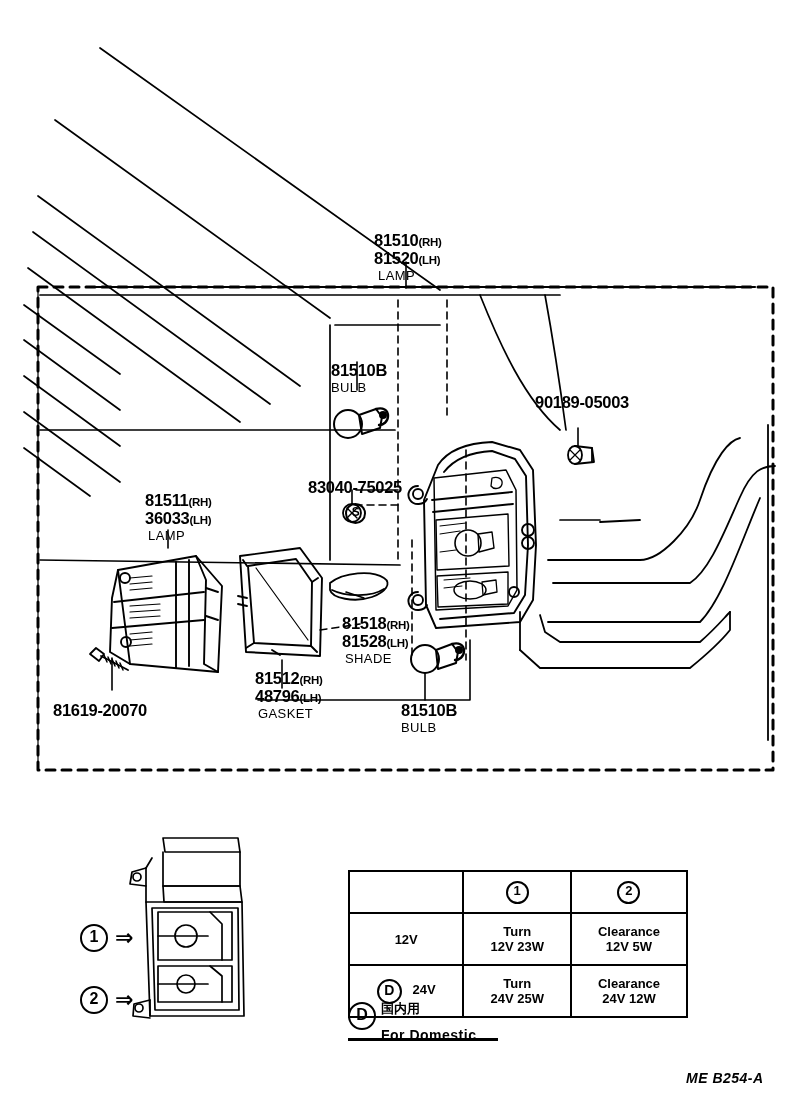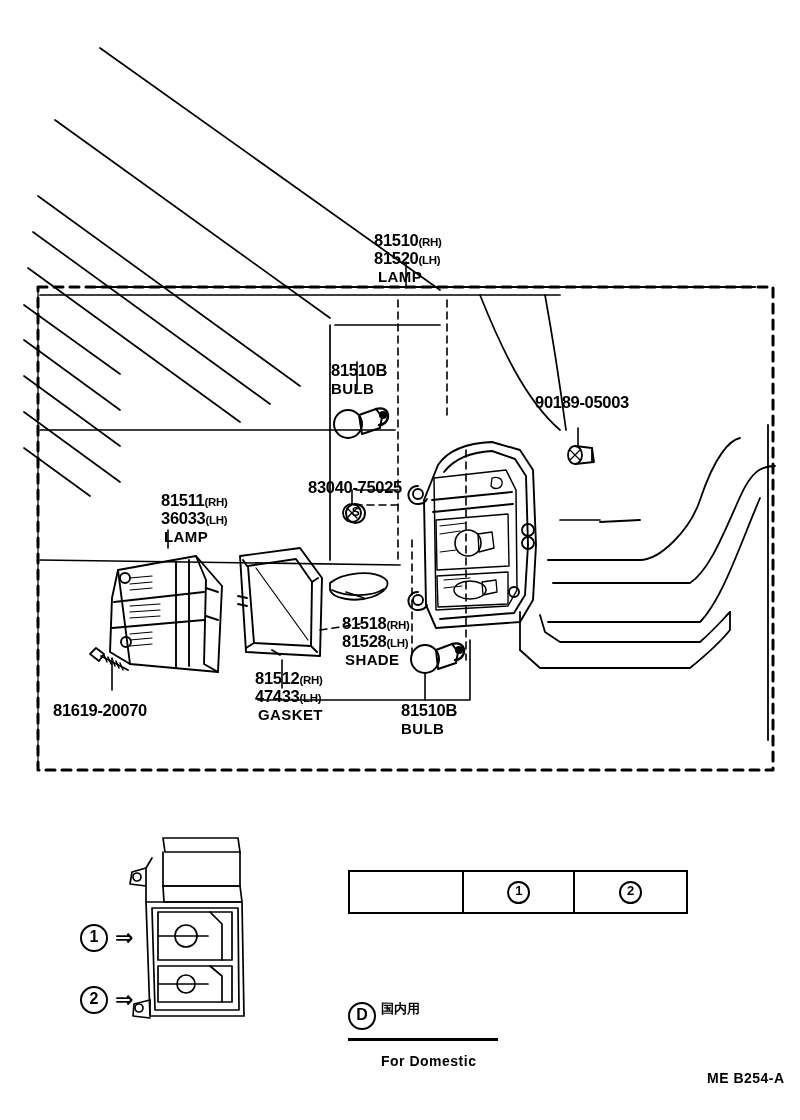--- a/index.html
+++ b/index.html
@@ -4,36 +4,36 @@
 <style>
   html,body{margin:0;padding:0;background:#ffffff;}
   body{width:800px;height:1120px;position:relative;overflow:hidden;
        font-family:"Liberation Sans","DejaVu Sans",sans-serif;color:#000;}
   #stage{position:absolute;inset:0;width:800px;height:980px;}
   svg{position:absolute;top:0;left:0;width:800px;height:1120px;}
 
   .lbl{position:absolute;font-weight:bold;letter-spacing:-0.3px;white-space:nowrap;}
   .pn{font-size:16.5px;line-height:17px;font-weight:bold;}
   .sfx{font-size:11.5px;font-weight:bold;}
-  .dsc{font-size:15px;font-weight:bold;letter-spacing:0.4px;}
+  .dsc{font-size:13px;font-weight:normal;letter-spacing:0.4px;}
 
   table.spec{position:absolute;border-collapse:collapse;}
   table.spec td,table.spec th{border:2px solid #000;text-align:center;
       font-size:13px;font-weight:bold;font-family:"Liberation Sans",sans-serif;
       padding:3px 6px;line-height:15px;}
   .cnum{display:inline-block;border:2px solid #000;border-radius:50%;
         width:19px;height:19px;line-height:16px;text-align:center;font-size:13px;
         font-weight:bold;}
   .cnum.big{width:24px;height:24px;line-height:21px;font-size:16px;}
   .dmark{display:inline-block;border:2px solid #000;border-radius:50%;
          width:21px;height:21px;line-height:18px;text-align:center;font-size:14px;
          font-weight:bold;vertical-align:middle;}
   .footcode{position:absolute;font-size:14px;font-weight:bold;letter-spacing:0.5px;}
   .domestic{position:absolute;display:flex;align-items:flex-start;gap:5px;}
-  .domestic .txtcol{display:flex;flex-direction:column;line-height:14px;gap:26px;}
+  .domestic .txtcol{display:flex;flex-direction:column;line-height:14px;}
   .domestic .jp{font-size:13px;font-weight:bold;font-family:"DejaVu Sans",sans-serif;}
   .domestic .en{font-size:14px;font-weight:bold;letter-spacing:0.5px;margin-top:12px;}
   .domestic .ul{position:absolute;left:0;top:36px;width:150px;height:3px;background:#000;}
   .callout{position:absolute;display:flex;align-items:center;gap:7px;}
 </style>
 </head>
 <body>
 
 <div id="stage">
 
@@ -251,29 +251,29 @@
     <div><span class="pn">81510</span><span class="sfx">(RH)</span></div>
     <div><span class="pn">81520</span><span class="sfx">(LH)</span></div>
     <div class="dsc" style="padding-left:4px">LAMP</div>
   </div>
 
   <div class="lbl" style="left:331px;top:362px;">
     <div><span class="pn">81510B</span></div>
     <div class="dsc">BULB</div>
   </div>
 
-  <div class="lbl" style="left:145px;top:492px;margin-left:16px;">
+  <div class="lbl" style="left:145px;top:492px;">
     <div><span class="pn">81511</span><span class="sfx">(RH)</span></div>
     <div><span class="pn">36033</span><span class="sfx">(LH)</span></div>
     <div class="dsc" style="padding-left:3px">LAMP</div>
   </div>
 
   <div class="lbl" style="left:255px;top:670px;">
     <div><span class="pn">81512</span><span class="sfx">(RH)</span></div>
-    <div><span class="pn">47433</span><span class="sfx">(LH)</span></div>
+    <div><span class="pn">48796</span><span class="sfx">(LH)</span></div>
     <div class="dsc" style="padding-left:3px">GASKET</div>
   </div>
 
   <div class="lbl" style="left:342px;top:615px;">
     <div><span class="pn">81518</span><span class="sfx">(RH)</span></div>
     <div><span class="pn">81528</span><span class="sfx">(LH)</span></div>
     <div class="dsc" style="padding-left:3px">SHADE</div>
   </div>
 
   <div class="lbl" style="left:401px;top:702px;">
@@ -307,29 +307,54 @@
 
   <table class="spec" style="left:348px;top:870px;width:340px;">
     <tbody>
         <tr>
       <td style="width:118px;height:34px;"></td>
       <td style="width:110px;">
         <span class="cnum">1</span>
       </td>
       <td style="width:112px;">
         <span class="cnum">2</span>
+      </td>
+    </tr>
+    <tr>
+      <td style="height:44px;">12V</td>
+      <td>
+        <div>Turn</div>
+        <div>12V 23W</div>
+      </td>
+      <td>
+        <div>Clearance</div>
+        <div>12V 5W</div>
+      </td>
+    </tr>
+    <tr>
+      <td style="height:44px;">
+        <span class="dmark">D</span>
+        <span style="margin-left:7px;">24V</span>
+      </td>
+      <td>
+        <div>Turn</div>
+        <div>24V 25W</div>
+      </td>
+      <td>
+        <div>Clearance</div>
+        <div>24V 12W</div>
       </td>
     </tr>
   </tbody>
     </table>
 
   <div class="domestic" style="left:348px;top:1002px;">
     <span class="dmark" style="width:24px;height:24px;line-height:21px;font-size:16px;">D</span>
     <span class="txtcol">
       <span class="jp">国内用</span>
       <span class="en">For  Domestic</span>
     </span>
     <span class="ul"></span>
   </div>
 
-  <div class="footcode" style="left:707px;top:1070px;">ME B254-A</div>
+  <div class="footcode" style="left:686px;top:1070px;font-style:italic;">ME B254-A</div>
 
 </div>
 
 </body></html>

